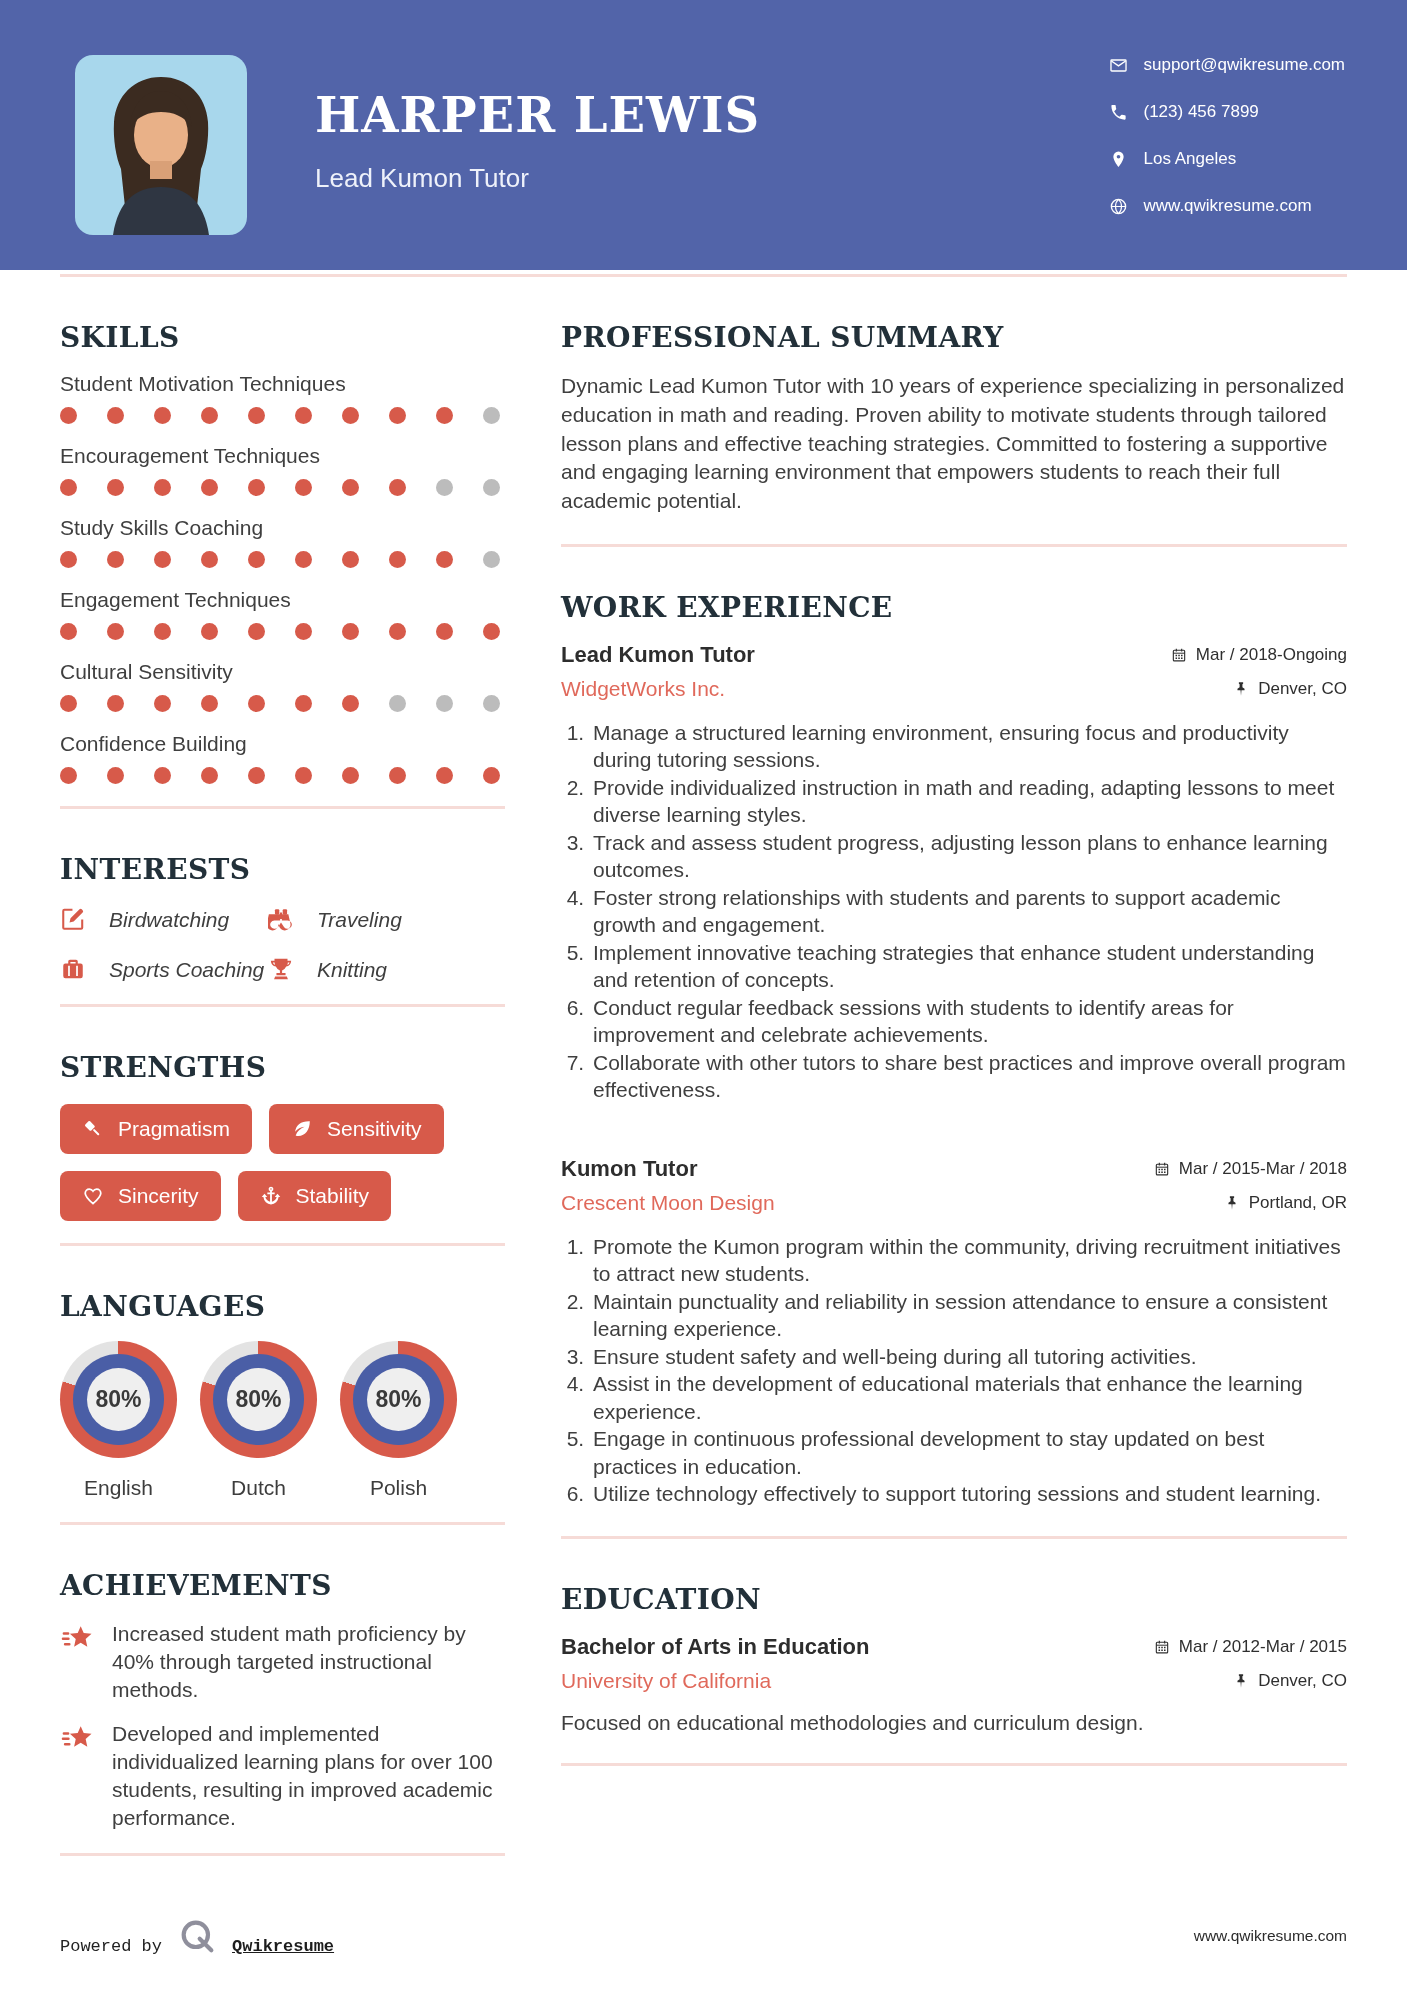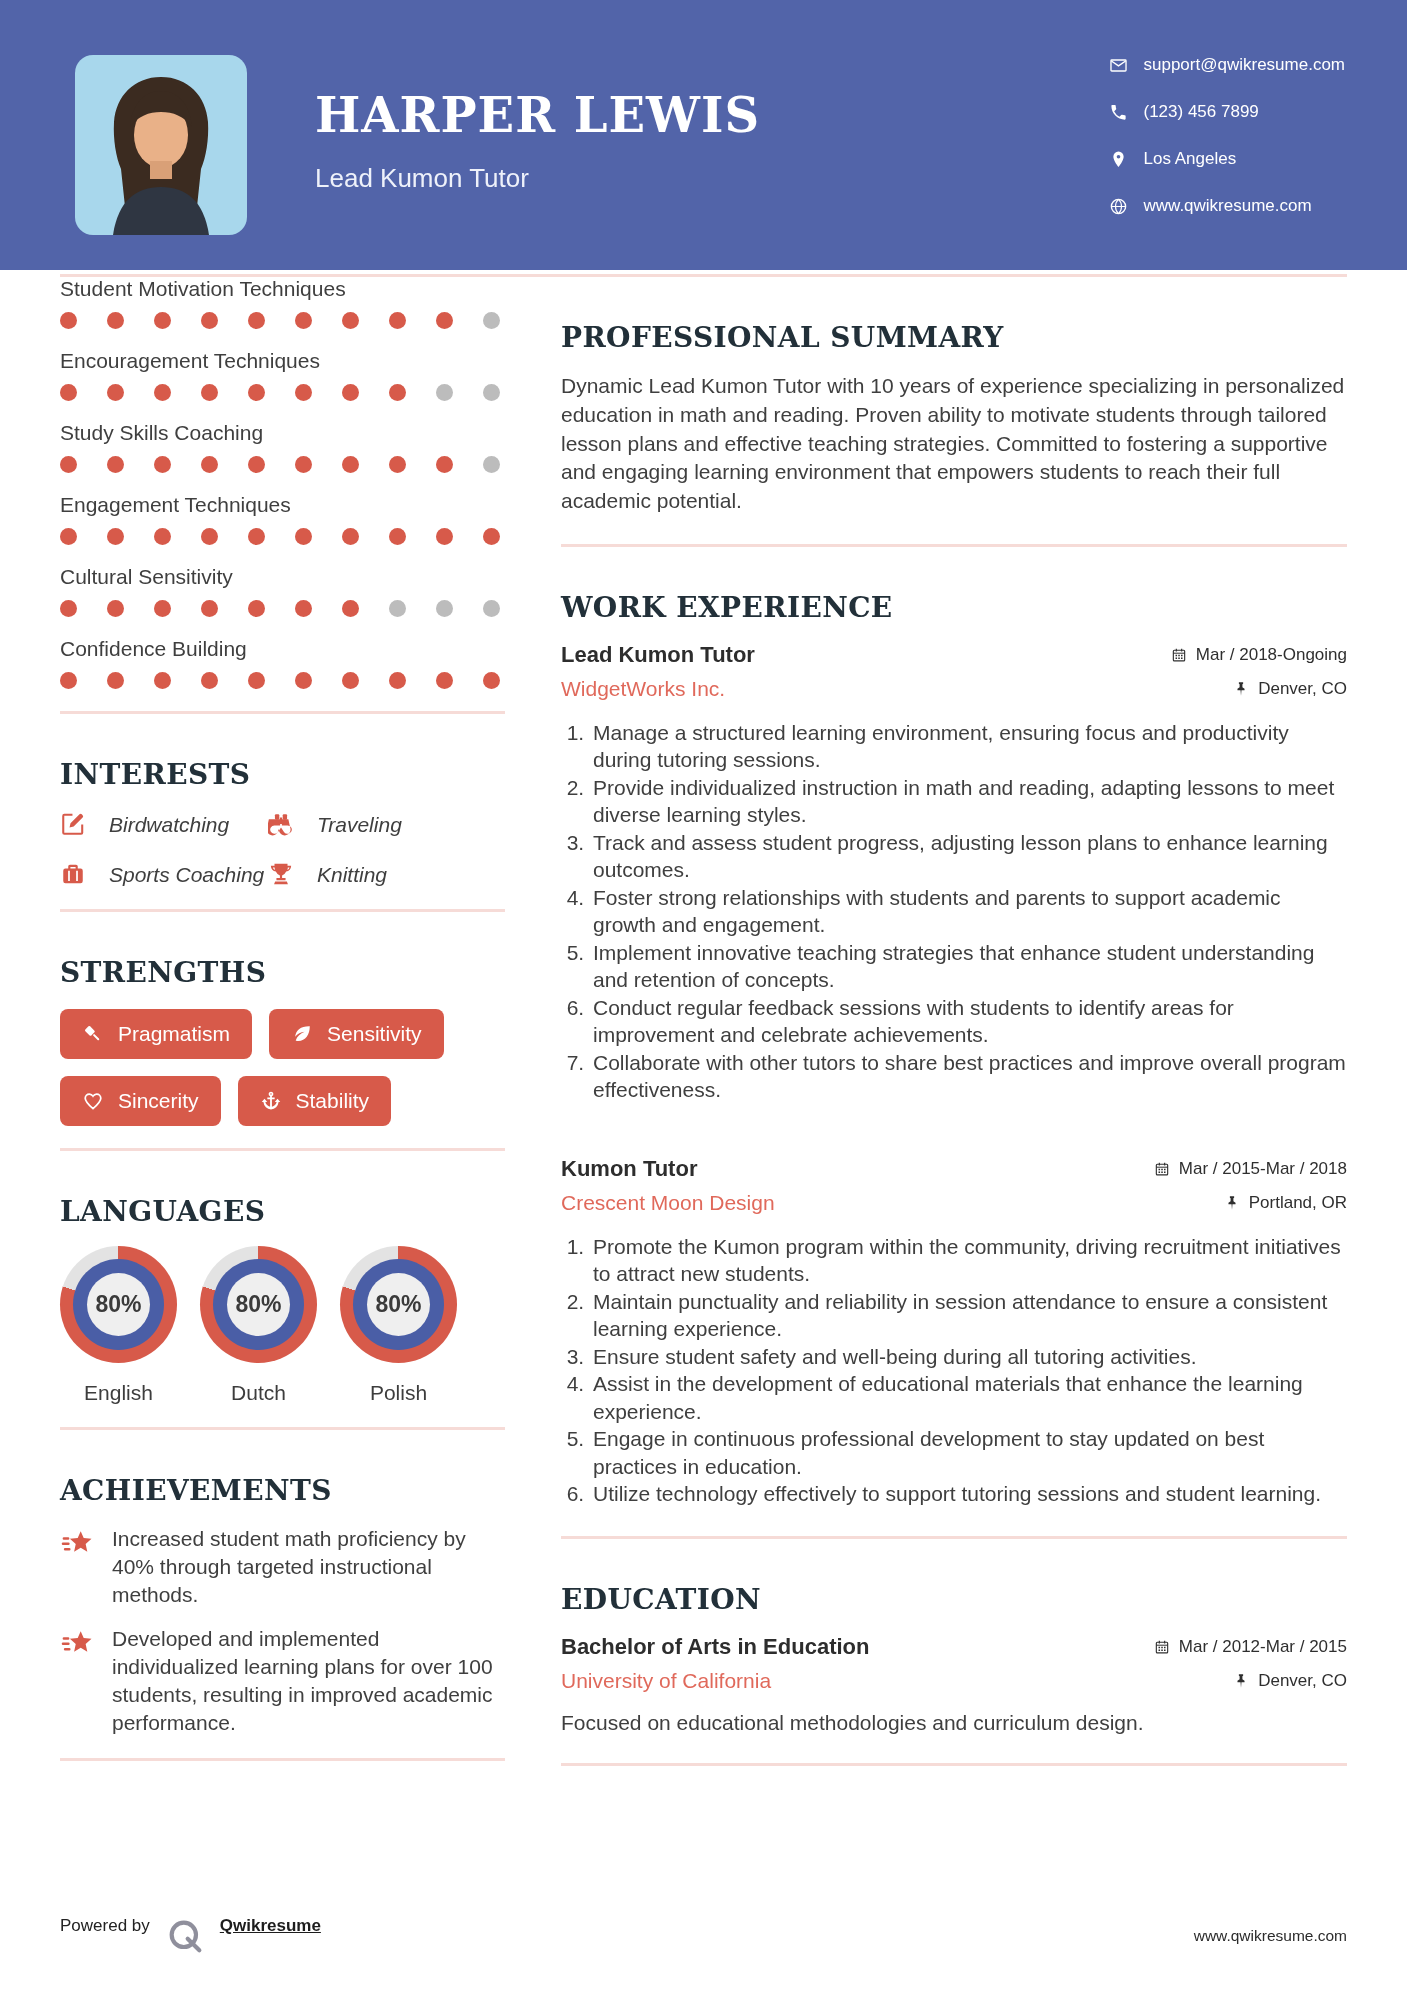--- a/index.html
+++ b/index.html
@@ -66,21 +66,21 @@
   .meta { display:flex; align-items:center; gap:9px; font-size:17px; color:var(--meta-text,#2f2f2f); }
   .meta .icn { width:16px; height:16px; color:var(--meta-text,#2f2f2f); }
   .company { font-size:21px; color:var(--accent-text,#e0695b); }
   .row.sub { margin-top:9px; }
   .bullets { margin:18px 0 0; padding-left:29px; font-size:21px; line-height:1.31; color:var(--body-text,#3f3f3f); }
   .bullets li { padding-left:3px; }
   .edu-desc { margin-top:18px; font-size:21px; color:var(--body-text,#3f3f3f); }
 
   
   footer { position:absolute; left:60px; right:60px; bottom:34px; display:flex; justify-content:space-between; align-items:center; }
-  .powered { display:flex; align-items:flex-start; gap:15px; font-size:17px; color:#222; }
+  .powered { display:flex; align-items:flex-end; gap:15px; font-size:17px; color:#222;font-family:Liberation Mono, monospace; }
   .qlogo { width:40px; height:40px; color:#8f8f9c; }
   .brand { font-size:17px; font-weight:700; color:#1d1d1d; text-decoration:underline; cursor:pointer; }
   .site { font-size:15.5px; color:#2b2b2b; }
 
   .icn { display:inline-flex; }
   .icn svg { width:100%; height:100%; display:block; }
 </style>
 </head>
 <body>
 
@@ -142,20 +142,21 @@
 
     </ul>
   </header>
   <div class="header-rule"></div>
 
   <div class="content">
 
     <aside class="col-left">
 
       <section>
+        <h2>SKILLS</h2>
 
           <div class="skill">
             <div class="skill-label">Student Motivation Techniques</div>
             <div class="dots">
               <span class="dot on"></span>
               <span class="dot on"></span>
               <span class="dot on"></span>
               <span class="dot on"></span>
               <span class="dot on"></span>
               <span class="dot on"></span>

